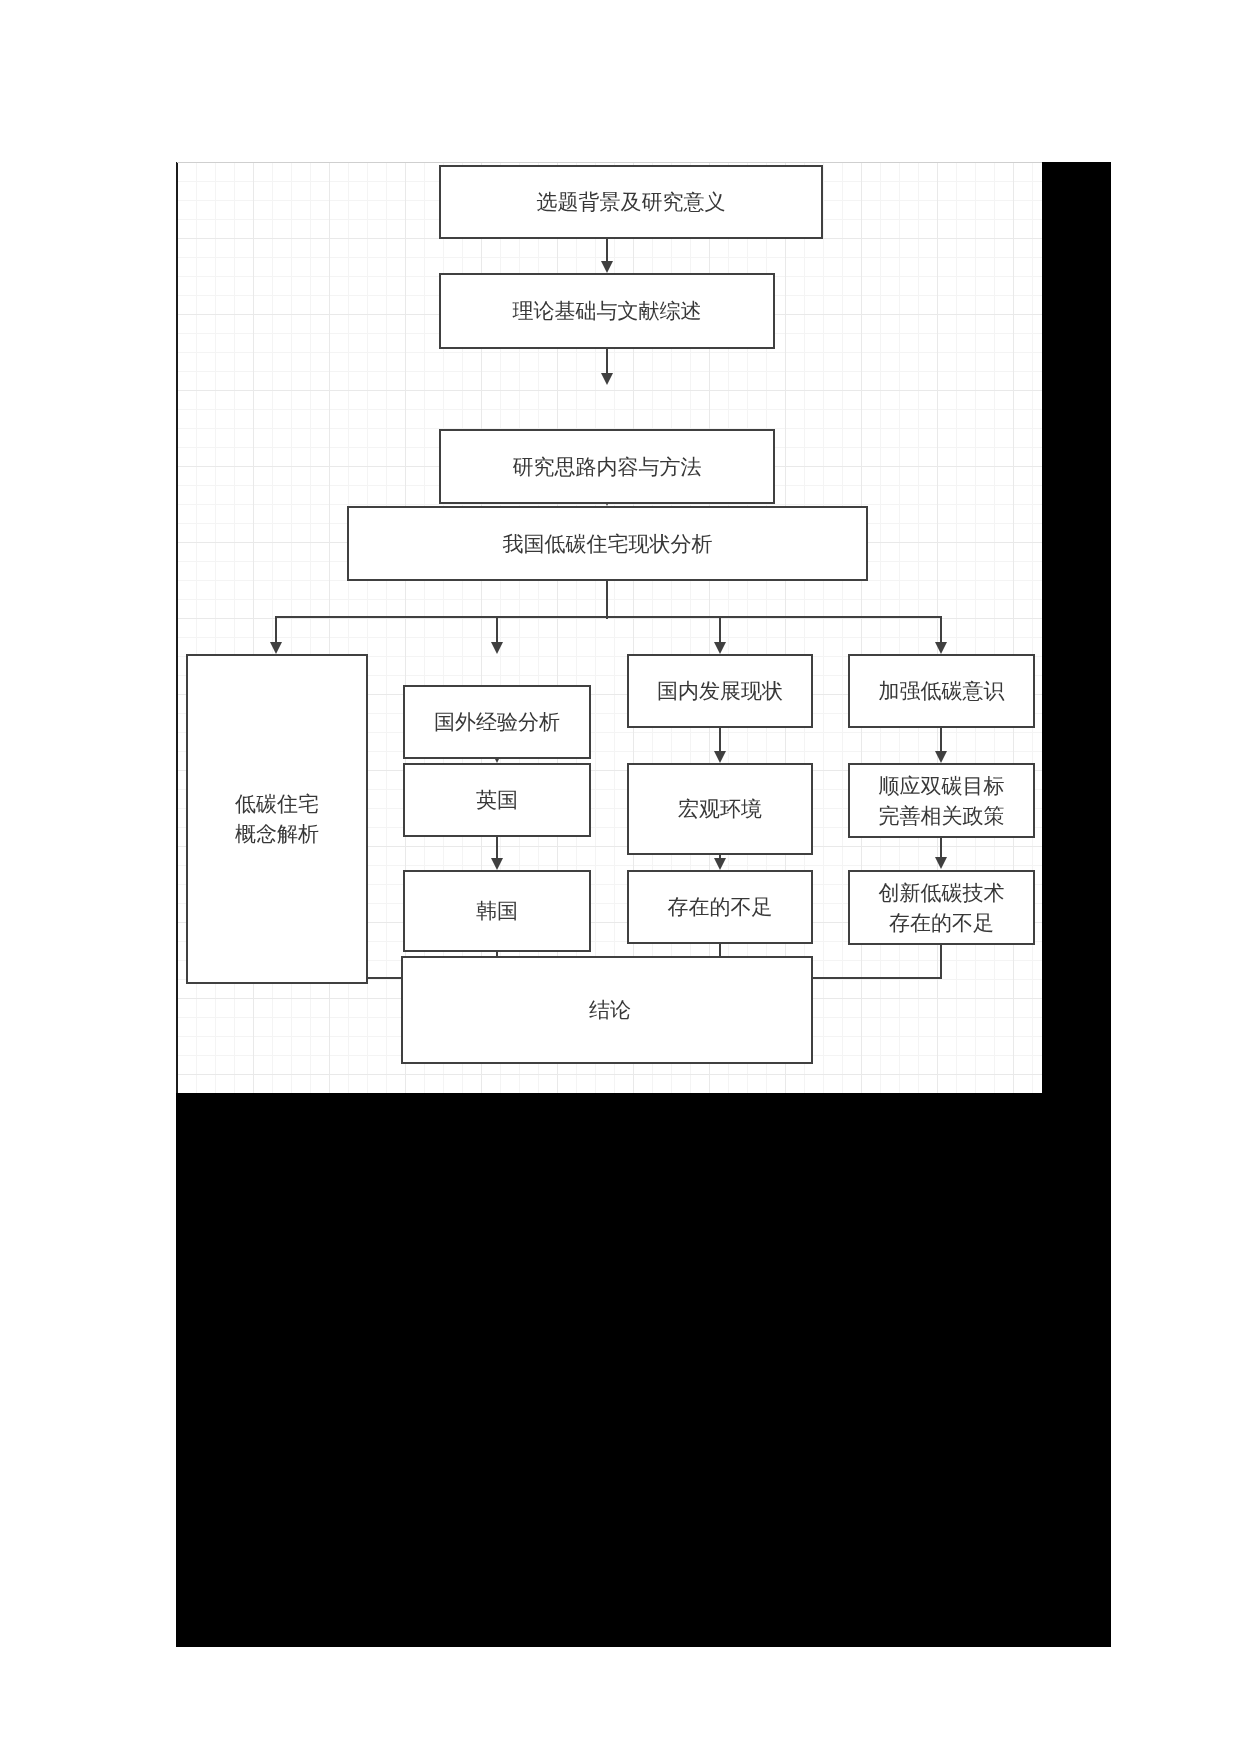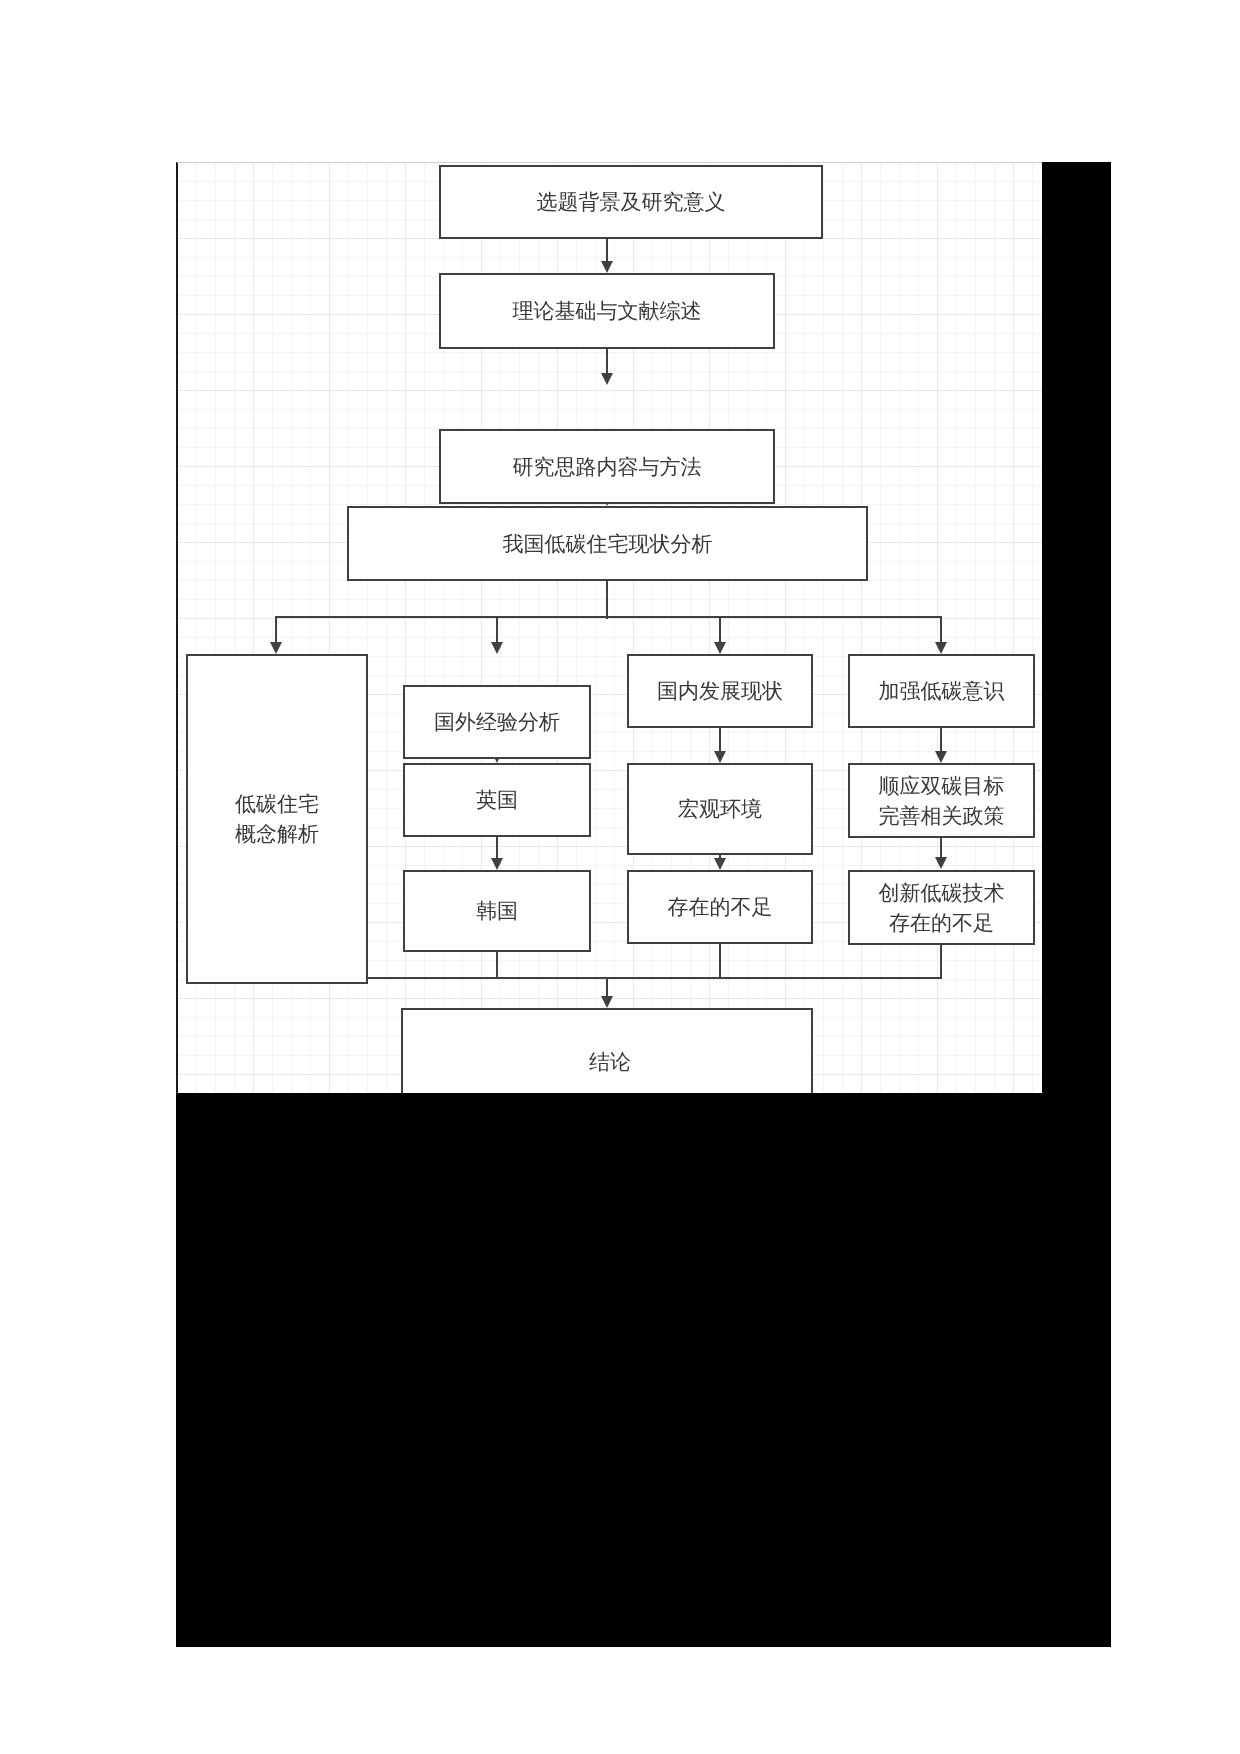--- a/index.html
+++ b/index.html
@@ -125,18 +125,18 @@
   <div class="node" style="left:627px;top:870px;width:186px;height:74px;">存在的不足</div>
 
   <div class="node" style="left:848px;top:654px;width:187px;height:74px;">加强低碳意识</div>
 
   <div class="node" style="left:848px;top:763px;width:187px;height:75px;">顺应双碳目标
 完善相关政策</div>
 
   <div class="node" style="left:848px;top:870px;width:187px;height:75px;">创新低碳技术
 存在的不足</div>
 
-  <div class="node" style="left:401px;top:1008px;width:412px;height:108px;padding-left:6px;">结论</div>
+  <div class="node" style="left:401px;top:956px;width:412px;height:108px;padding-left:6px;">结论</div>
 
   <div class="mask" style="left:1042px;top:162px;width:69px;height:931px;"></div>
   <div class="mask" style="left:176px;top:1093px;width:935px;height:554px;"></div>
 
 </div>
 
 </body></html>

